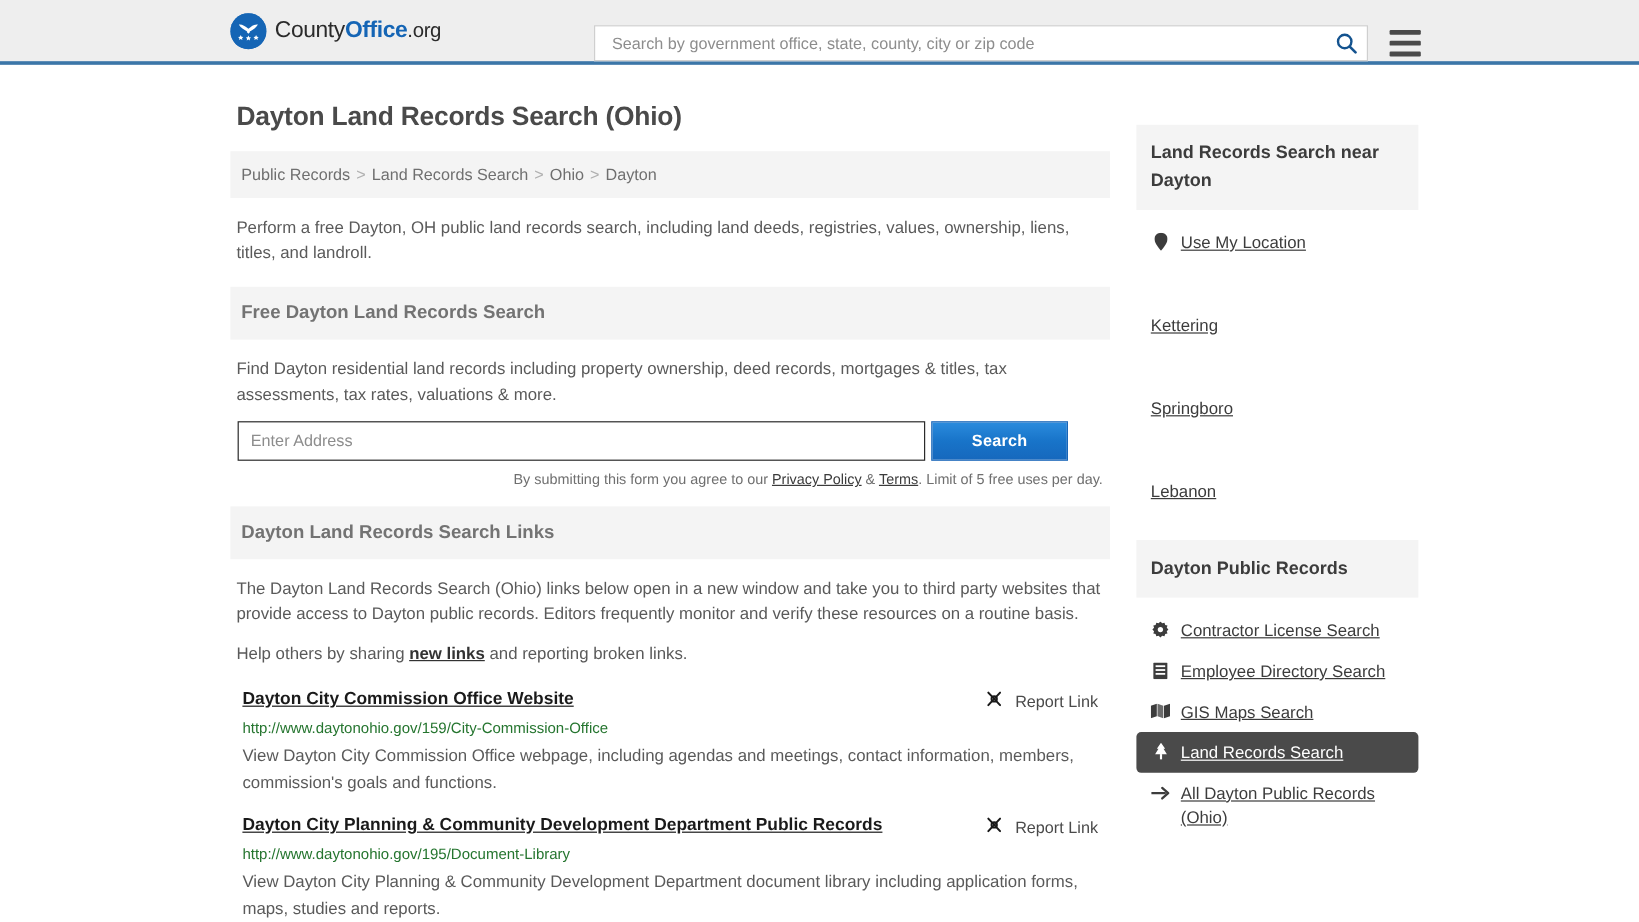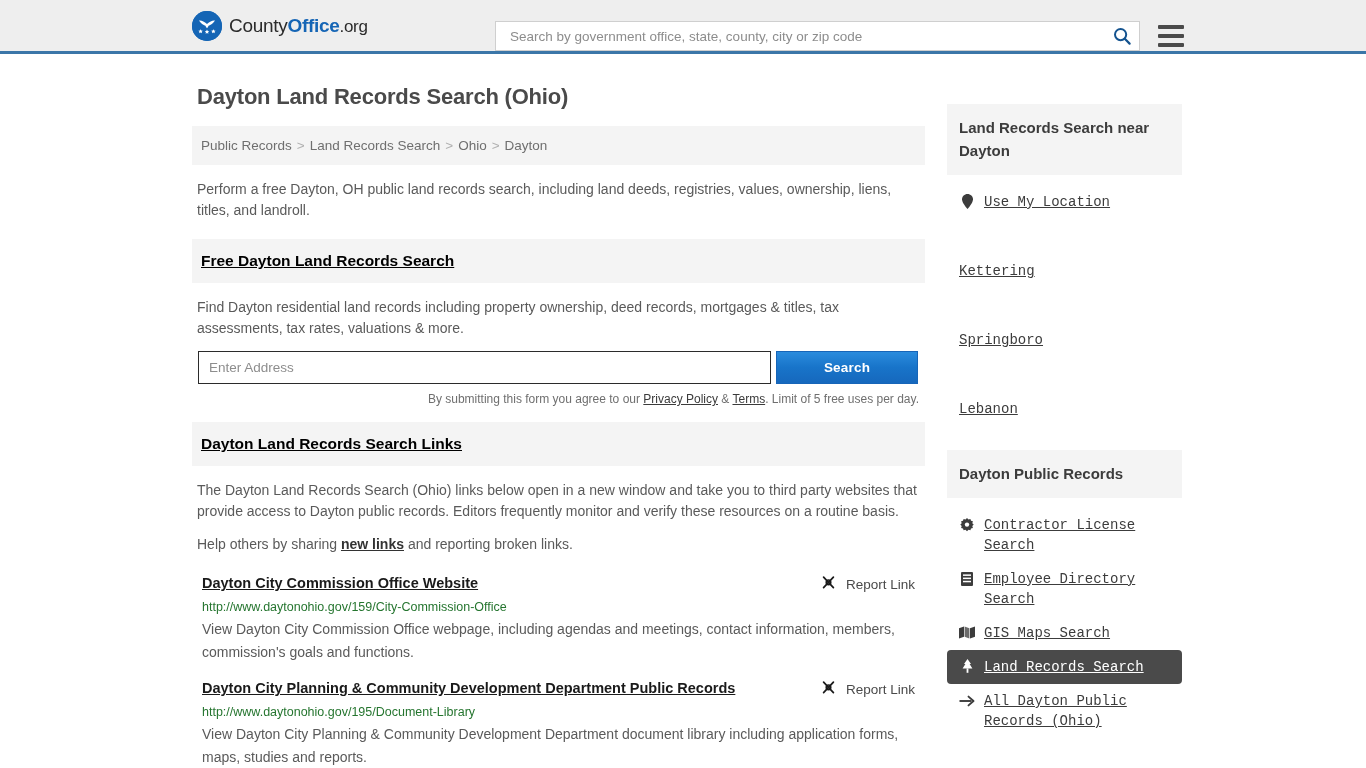--- a/index.html
+++ b/index.html
@@ -127,22 +127,21 @@
     color: #5a5a5a;
     padding: 14px 5px 18px 5px;
   }
 
   
   .sec-head {
     background: #f4f4f4;
     padding: 13px 9px;
     font-size: 15.5px;
     font-weight: bold;
-    color: #000000;
-    text-decoration: underline;
+    color: #737373;
   }
 
   .sec-body { padding: 14px 5px 0 5px; }
   .sec-body p {
     margin: 0 0 12px 0;
     font-size: 14px;
     line-height: 21px;
     color: #5a5a5a;
   }
   .sec-body p a { color: #333; text-decoration: underline; font-weight: bold; }
@@ -158,21 +157,21 @@
     height: 33px;
     border: 1px solid #2b2b2b;
     font-size: 13.5px;
     padding: 0 10px;
     color: #555;
     font-family: "Liberation Sans", sans-serif;
     outline: none;
   }
   .addr-input::placeholder { color: #8d8d8d; }
   .search-btn {
-    width: 142px;
+    width: 114px;
     height: 33px;
     margin-left: 5px;
     border: 1px solid #1765b8;
     background: linear-gradient(180deg,#2a8bdd 0%, #1874c9 50%, #1668bd 100%);
     color: #fff;
     font-size: 13.5px;
     font-weight: bold;
     font-family: "Liberation Sans", sans-serif;
     cursor: pointer;
     letter-spacing: 0.2px;
@@ -242,21 +241,20 @@
     align-items: flex-start;
     gap: 9px;
     padding: 7px 12px 7px 12px;
     font-size: 14px;
     line-height: 20px;
     cursor: pointer;
   }
   .side-item .lbl {
     color: #3c3c3c;
     text-decoration: underline;
-    font-family: Liberation Mono, monospace;
   }
   .side-item.active {
     background: #4a4a4a;
     border-radius: 4px;
   }
   .side-item.active .lbl { color: #ffffff; }
   .side-item.active .ic svg *, .side-item.active .ic svg { fill: #ffffff; }
   .ic { flex: none; width: 16px; height: 17px; display:flex; align-items:center; justify-content:center; padding-top:2px;}
   .ic svg { display: block; }
   .side-gap { height: 18px; }

